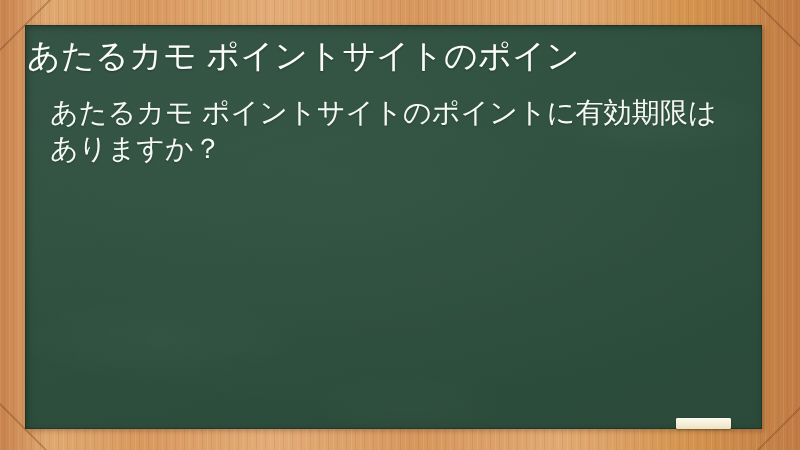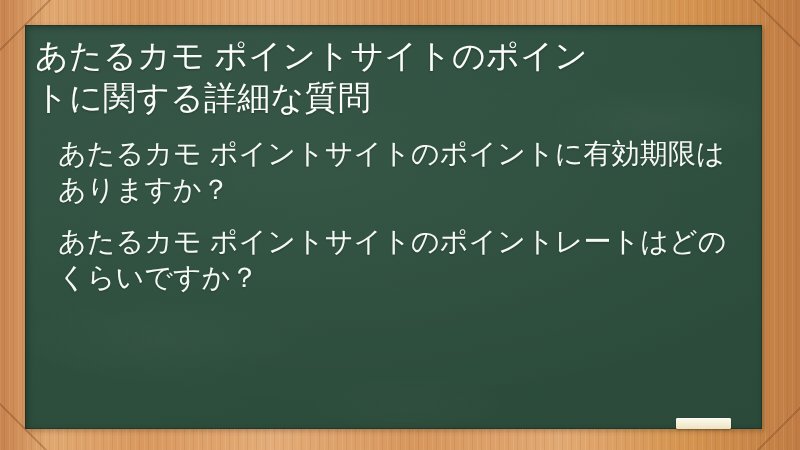--- a/index.html
+++ b/index.html
@@ -111,21 +111,21 @@
     background:
       radial-gradient(ellipse 160px 48px at 86% 24%, rgba(235,245,238,0.030), rgba(0,0,0,0) 72%),
       radial-gradient(ellipse 200px 60px at 18% 78%, rgba(235,245,238,0.022), rgba(0,0,0,0) 74%),
       radial-gradient(ellipse 140px 40px at 52% 94%, rgba(235,245,238,0.018), rgba(0,0,0,0) 76%);
   }
 
   
   .content {
     position: absolute;
     inset: 0;
-    padding: 10px 18px 0 10px;
+    padding: 10px 18px 0 2px;
     box-sizing: border-box;
   }
 
   .title {
     margin: 0;
     padding: 0 6px 0 0;
     color: #fbfdfb;
     font-size: 33px;
     font-weight: 400;
     line-height: 1.26;
@@ -175,25 +175,24 @@
     <div class="miter tr"></div>
     <div class="miter bl"></div>
     <div class="miter br"></div>
   </div>
 
   <div class="board">
     <div class="board-smudge"></div>
 
     <div class="content">
 
-      <h1 class="title"><span>あたるカモ ポイントサイトのポイン</span><br><span>トに関する詳細な質問</span></h1>
+      <h1 class="title"><span>あたるカモ ポイントサイトのポイン</span><br></h1>
 
       <ul class="qa-list">
         <li class="qa-item">あたるカモ ポイントサイトのポイントに有効期限はありますか？</li>
-        <li class="qa-item">あたるカモ ポイントサイトのポイントレートはどのくらいですか？</li>
       </ul>
 
     </div>
   </div>
 
   <div class="chalk-stick"></div>
 
 </div>
 
 </body></html>

